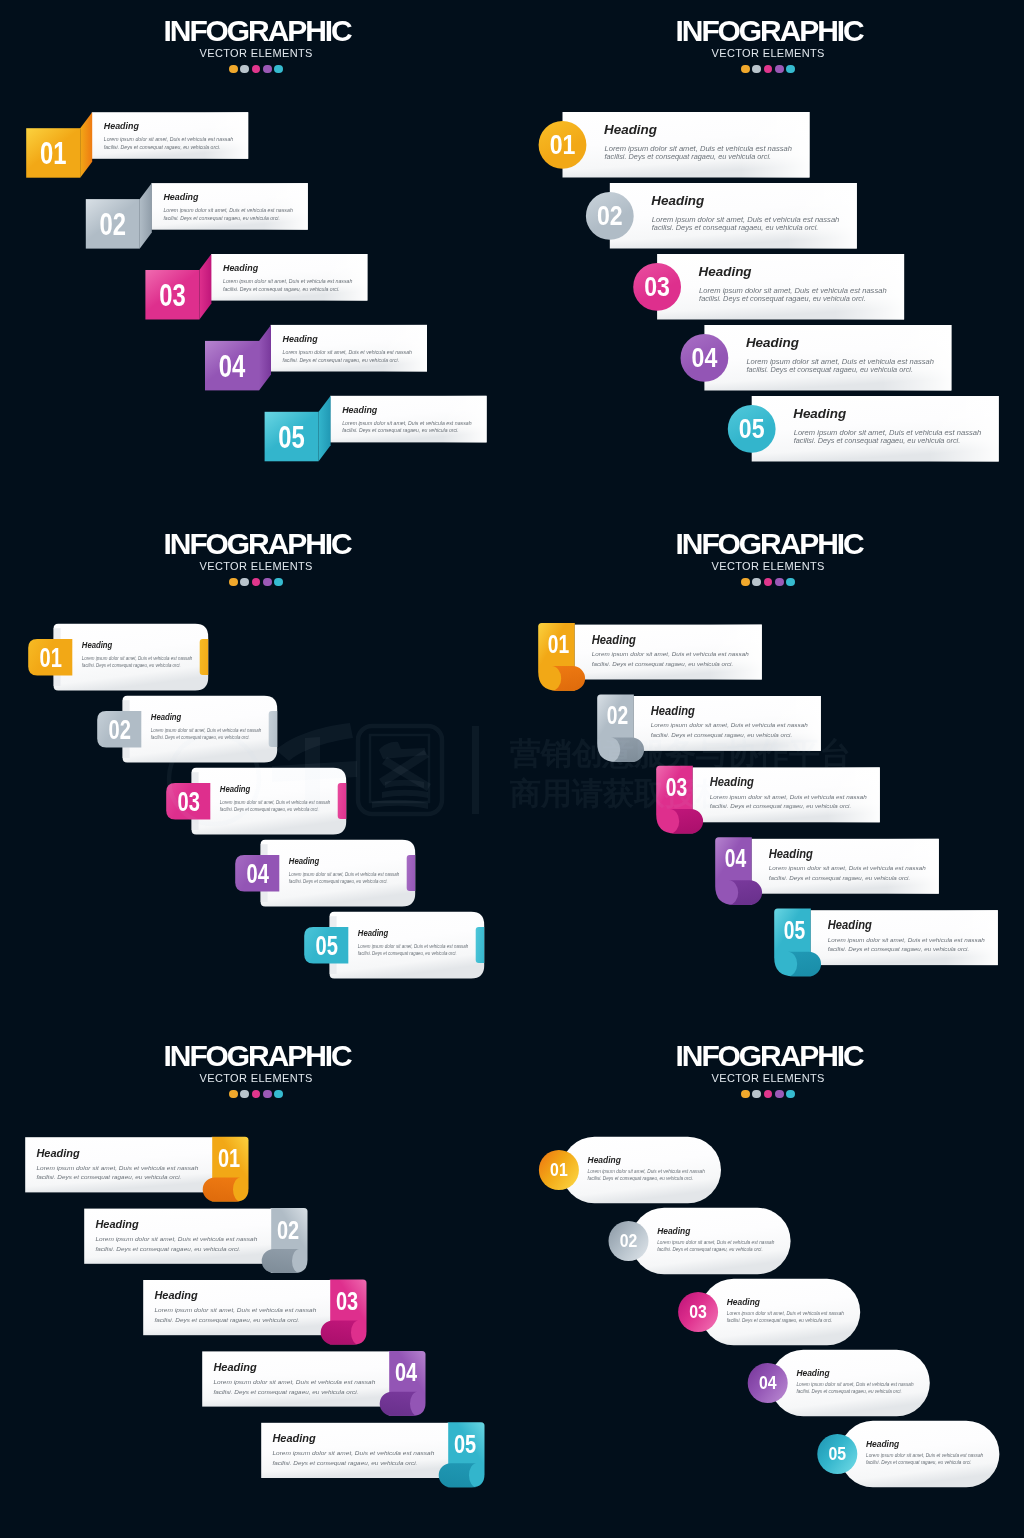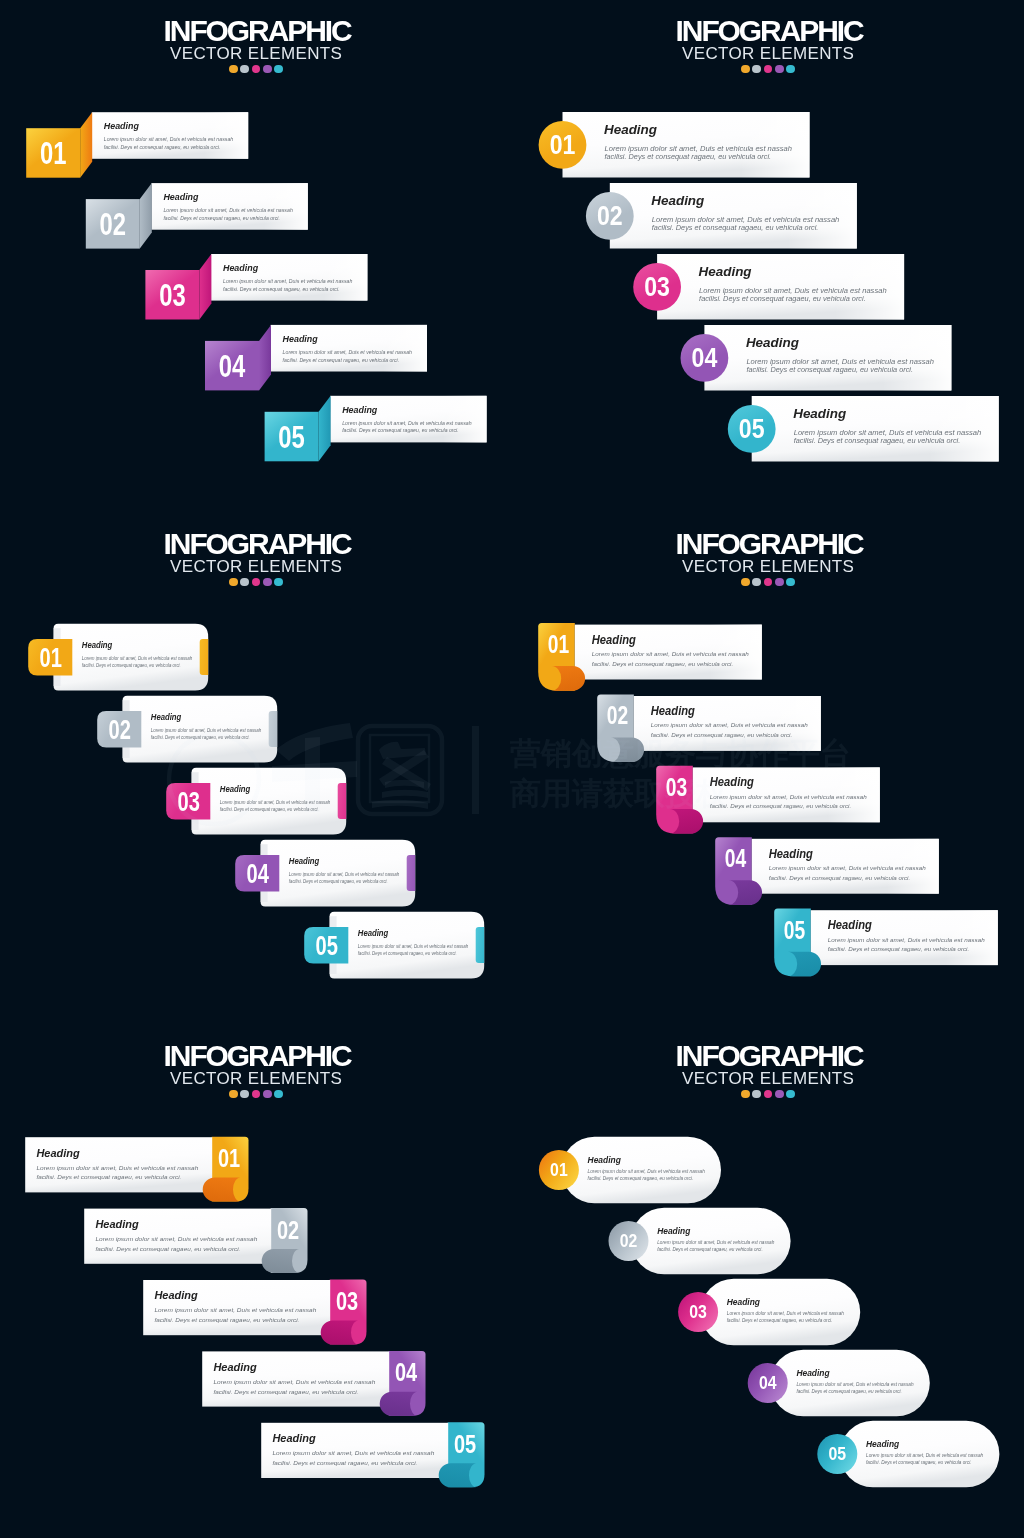--- a/index.html
+++ b/index.html
@@ -4,21 +4,21 @@
 <title>Infographic Vector Elements</title>
 <style>
   html,body{margin:0;padding:0;}
   body{width:1024px;height:1538px;background:#020f1b;font-family:"Liberation Sans",sans-serif;overflow:hidden;position:relative;}
   .panel{position:absolute;width:512px;height:513px;overflow:hidden;}
   .p1{left:0;top:0}   .p2{left:512px;top:0}
   .p3{left:0;top:513px} .p4{left:512px;top:513px}
   .p5{left:0;top:1025px} .p6{left:512px;top:1025px}
   .hdr{position:absolute;left:0;width:512px;top:17px;text-align:center;}
   .hdr .t1{font-size:30px;font-weight:bold;color:#fff;line-height:28px;letter-spacing:-2.1px;padding-left:2.1px;}
-  .hdr .t2{font-size:17px;color:#e2e8ee;line-height:17px;letter-spacing:0.35px;padding-left:0.35px;}
+  .hdr .t2{font-size:11px;color:#e2e8ee;line-height:17px;letter-spacing:0.35px;padding-left:0.35px;}
   .dots{display:flex;justify-content:center;gap:2.8px;margin-top:2.5px;}
   .dots i{display:block;width:8.6px;height:8.6px;border-radius:50%;}
   svg.stage{position:absolute;left:0;top:0;width:512px;height:513px;}
   svg.wm{position:absolute;left:0;top:0;width:1024px;height:1538px;pointer-events:none;}
   text{font-family:"Liberation Sans",sans-serif;}
   .hd{font-style:italic;font-weight:bold;fill:#232323;}
   .bd{font-style:italic;fill:#6a7178;}
   .nm{font-weight:bold;fill:#ffffff;}
   .wmtext{font-size:31px;font-weight:bold;fill:#cfe0ee;fill-opacity:0.055;letter-spacing:0px;}
 </style>

